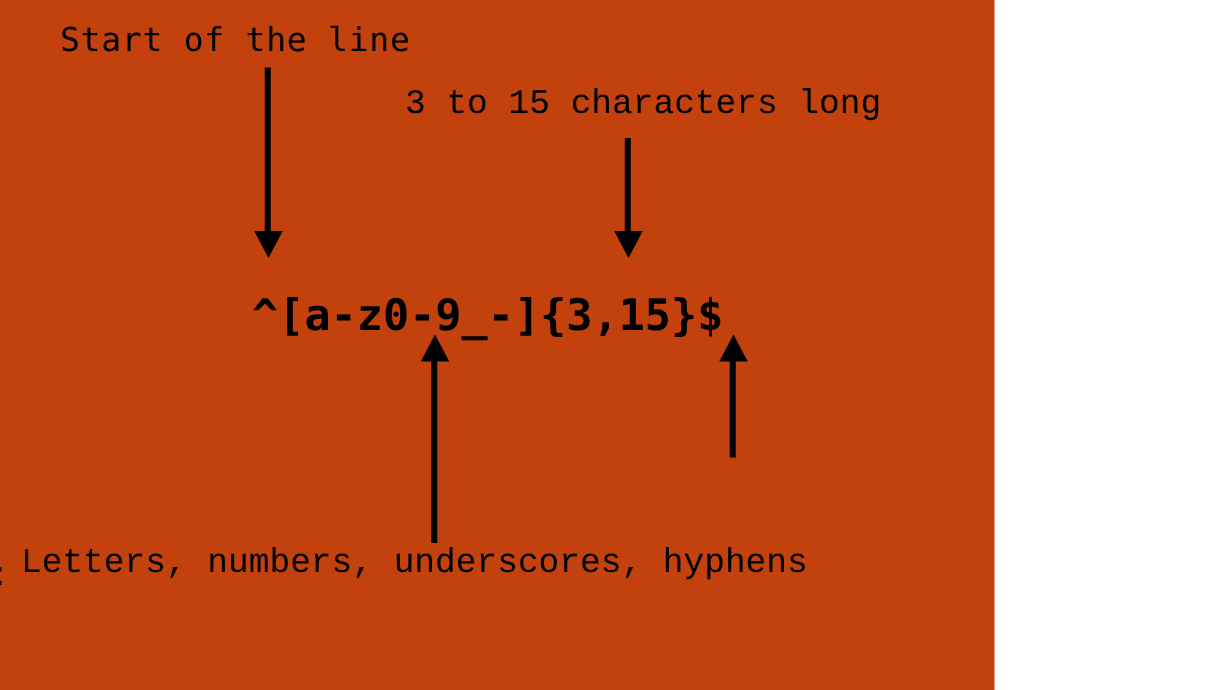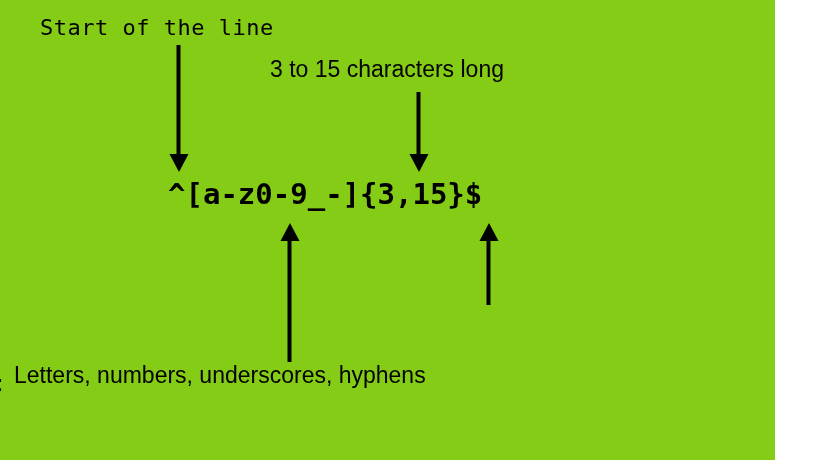--- a/index.html
+++ b/index.html
@@ -2,39 +2,39 @@
 <html><head>
 <meta charset="utf-8">
 <style>
   html, body {
     margin: 0;
     padding: 0;
     background: #ffffff;
   }
   #canvas {
     position: relative;
-    width: 775px;
+    width: 663px;
     height: 460px;
-    background: #84cc16;
+    background: #c2410c;
     overflow: hidden;
     font-family: "DejaVu Sans", sans-serif;
   }
   .label {
     position: absolute;
     color: #000000;
     white-space: nowrap;
     line-height: 1;
   }
   .label-mono {
     font-family: "DejaVu Sans Mono", monospace;
     font-size: 22px;
     letter-spacing: 0.5px;
   }
   .label-sans {
-    font-family: Liberation Sans, sans-serif;
+    font-family: Liberation Mono, monospace;
     font-size: 23px;
   }
   .regex-expression {
     position: absolute;
     color: #000000;
     white-space: pre;
     font-family: "DejaVu Sans Mono", monospace;
     font-weight: bold;
     font-size: 29px;
     line-height: 1;
@@ -73,21 +73,21 @@
 
   <div class="label label-sans" style="left:270px; top:58px;">3 to 15 characters long</div>
 
   <div class="arrow" style="left:409px; top:92px;">
     <svg width="20" height="81" viewBox="0 0 20 81">
       <rect x="7.5" y="0" width="4" height="63" fill="#000000"></rect>
       <polygon points="0.5,62 19.5,62 10,80" fill="#000000"></polygon>
     </svg>
   </div>
 
-  <div class="regex-expression" style="left:168px; top:180px;">^[a-z0-9_-]{3,15}$</div>
+  <div class="regex-expression" style="left:168px; top:196px;">^[a-z0-9_-]{3,15}$</div>
 
   <div class="arrow" style="left:280px; top:222px;">
     <svg width="20" height="141" viewBox="0 0 20 141">
       <polygon points="0.5,19 19.5,19 10,1" fill="#000000"></polygon>
       <rect x="7.5" y="18" width="4" height="122" fill="#000000"></rect>
     </svg>
   </div>
 
   <div class="clip-mark" style="left:-4px; top:372px; width:10px;">:</div>
 

